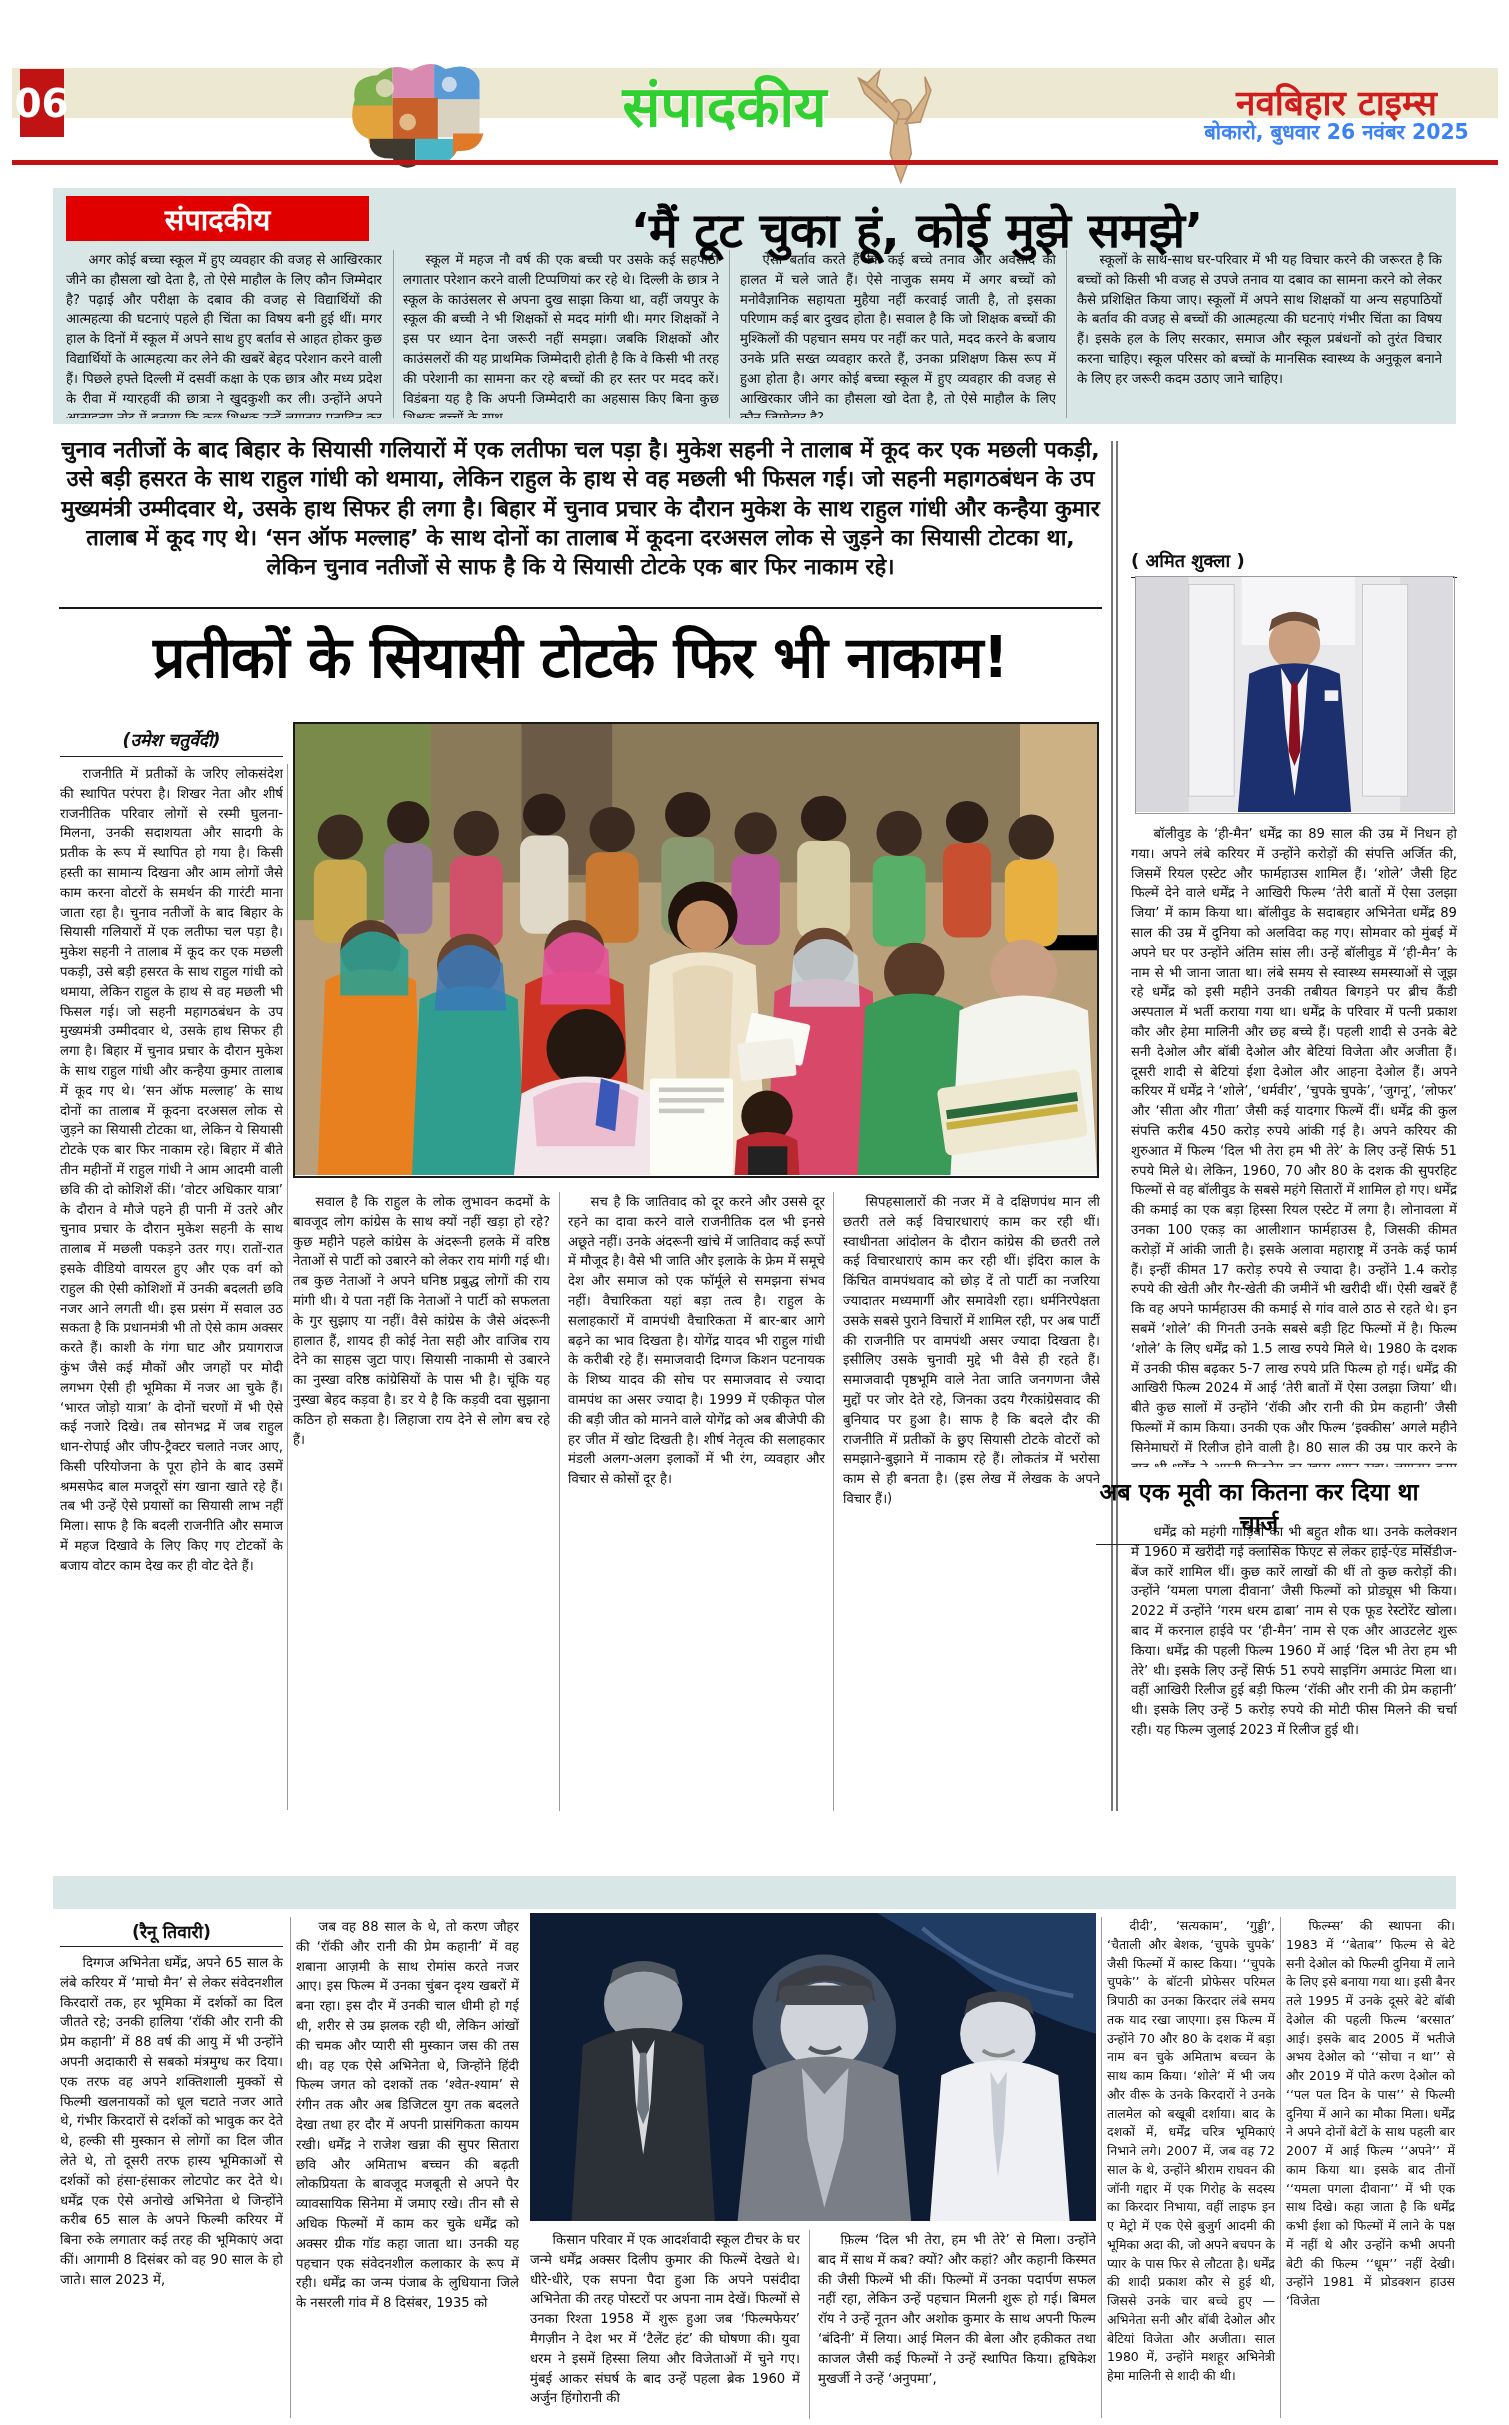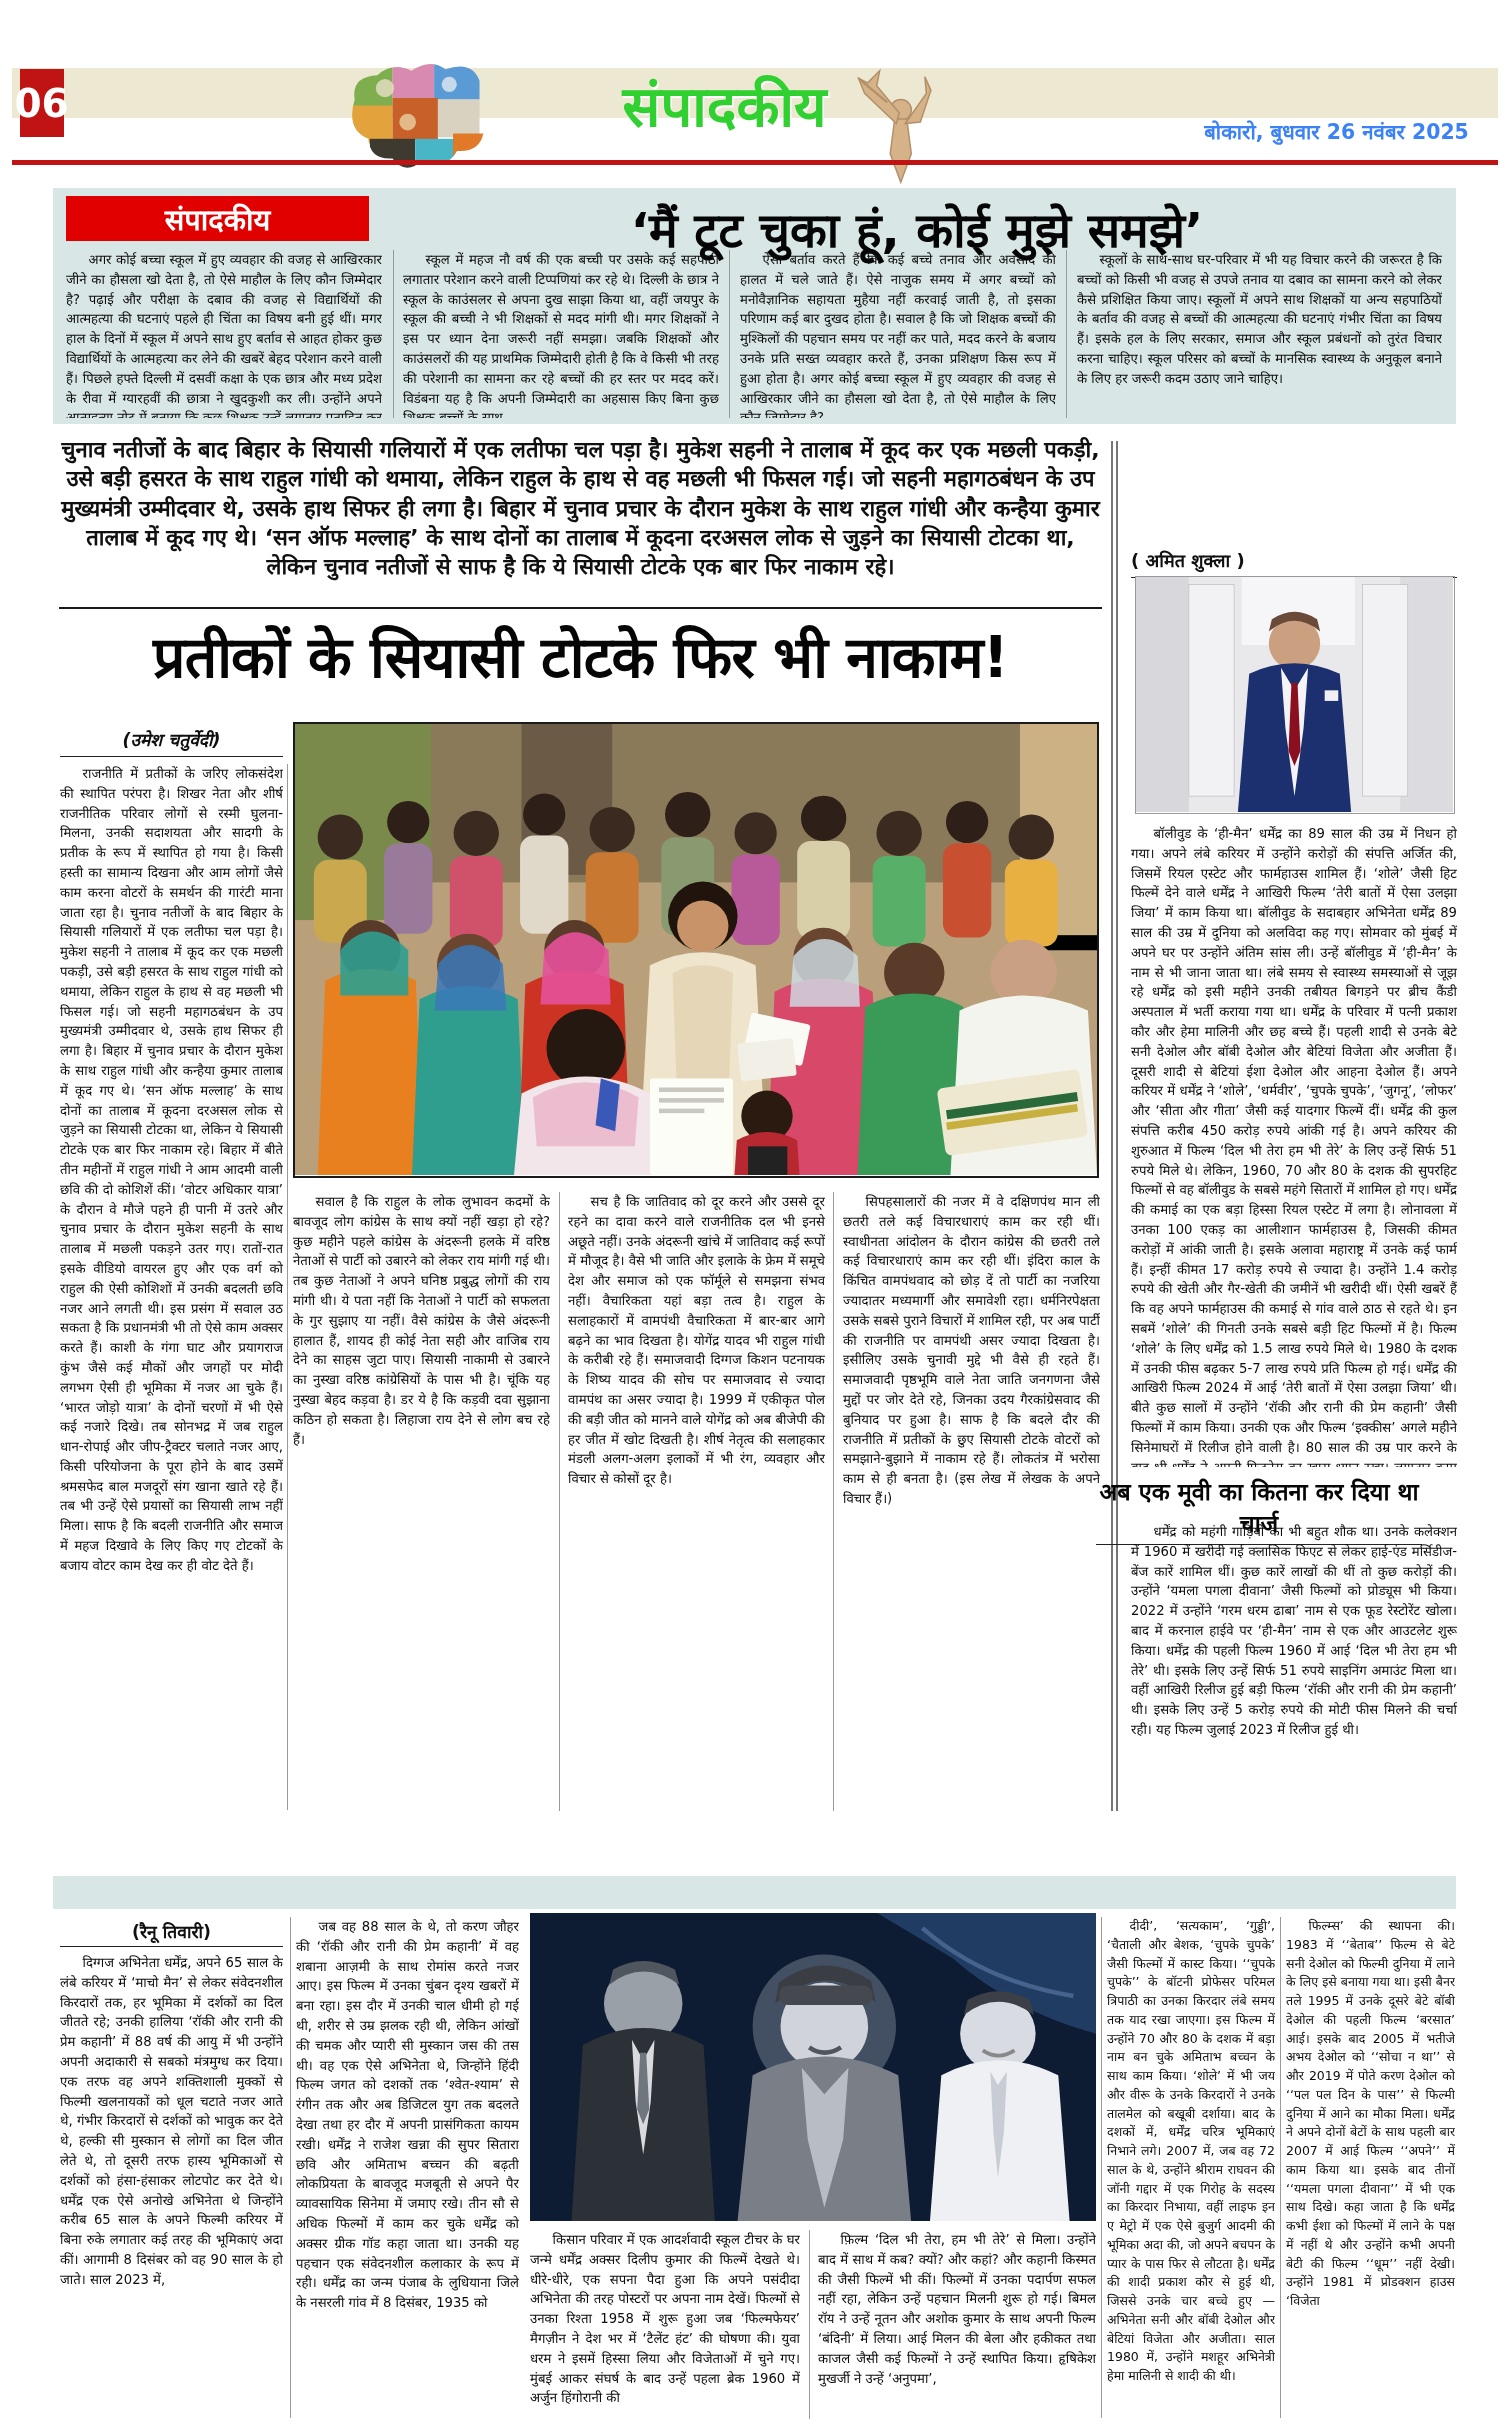--- a/index.html
+++ b/index.html
@@ -56,20 +56,21 @@
   <svg class="abs" style="left:842px;top:15px;" width="113" height="121" viewBox="0 0 150 160">
     <g fill="#d6b288" stroke="#b3906a" stroke-width="2">
       <circle cx="78" cy="62" r="14"></circle>
       <path d="M70 74 L86 74 L92 120 L78 158 L64 120 Z"></path>
       <path d="M72 80 L30 40 L22 20 L34 26 L50 10 L46 30 L76 66 Z"></path>
       <path d="M84 80 L112 40 L110 18 L118 36 L104 78 Z"></path>
     </g>
     <path d="M22 20 L60 52" stroke="#b3906a" stroke-width="3" fill="none"></path>
   </svg>
 
+  <div class="abs nowrap" style="left:1178px;top:30px;width:317px;text-align:center;font-size:35px;font-weight:900;color:#cf1d1d;">नवबिहार टाइम्स</div>
   <div class="abs nowrap" style="left:1178px;top:69px;width:317px;text-align:center;font-size:20.4px;font-weight:bold;color:#3b82f6;">बोकारो, बुधवार 26 नवंबर 2025</div>
 
   <div class="abs" style="left:12px;top:112px;width:1486px;height:5.3px;background:#c01414;"></div>
 
   <div class="abs" style="left:53px;top:140px;width:1403px;height:236px;background:#d9e6e6;"></div>
 
   <div class="abs" style="left:66px;top:148px;width:303px;height:45px;background:#e00000;display:flex;align-items:center;justify-content:center;">
     <span style="color:#fff;font-weight:900;font-size:29px;">संपादकीय</span>
   </div>
 

